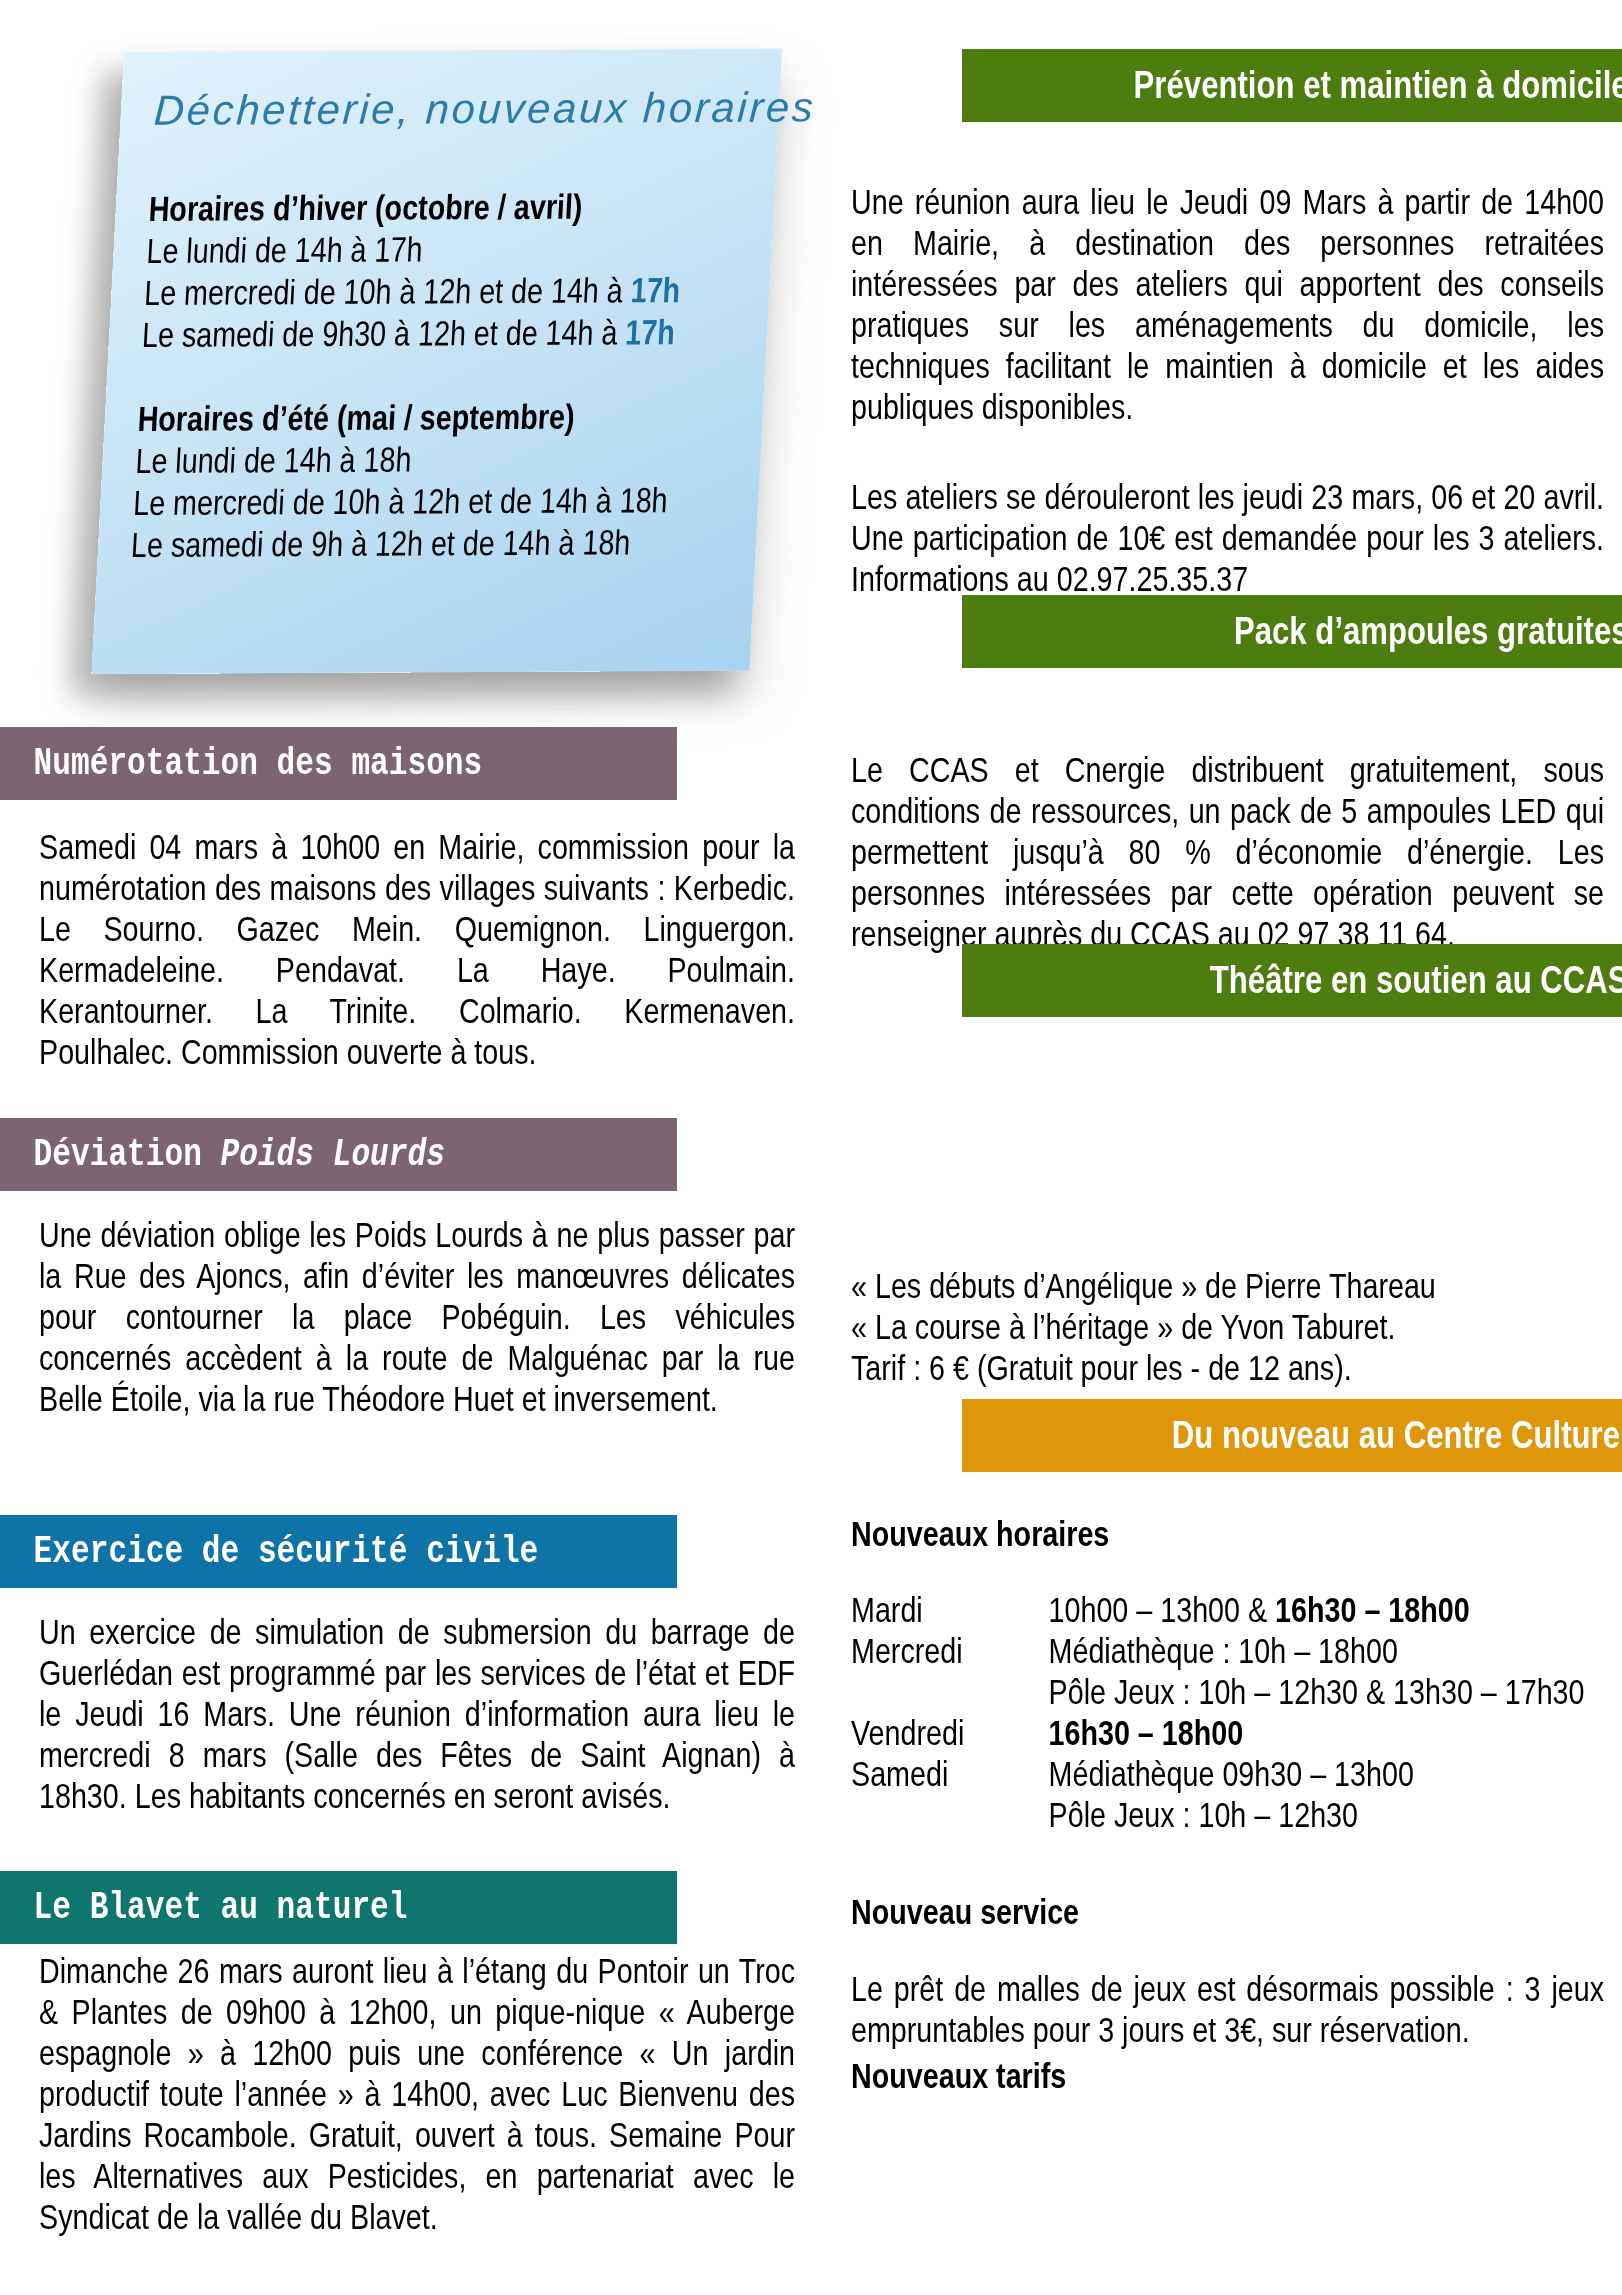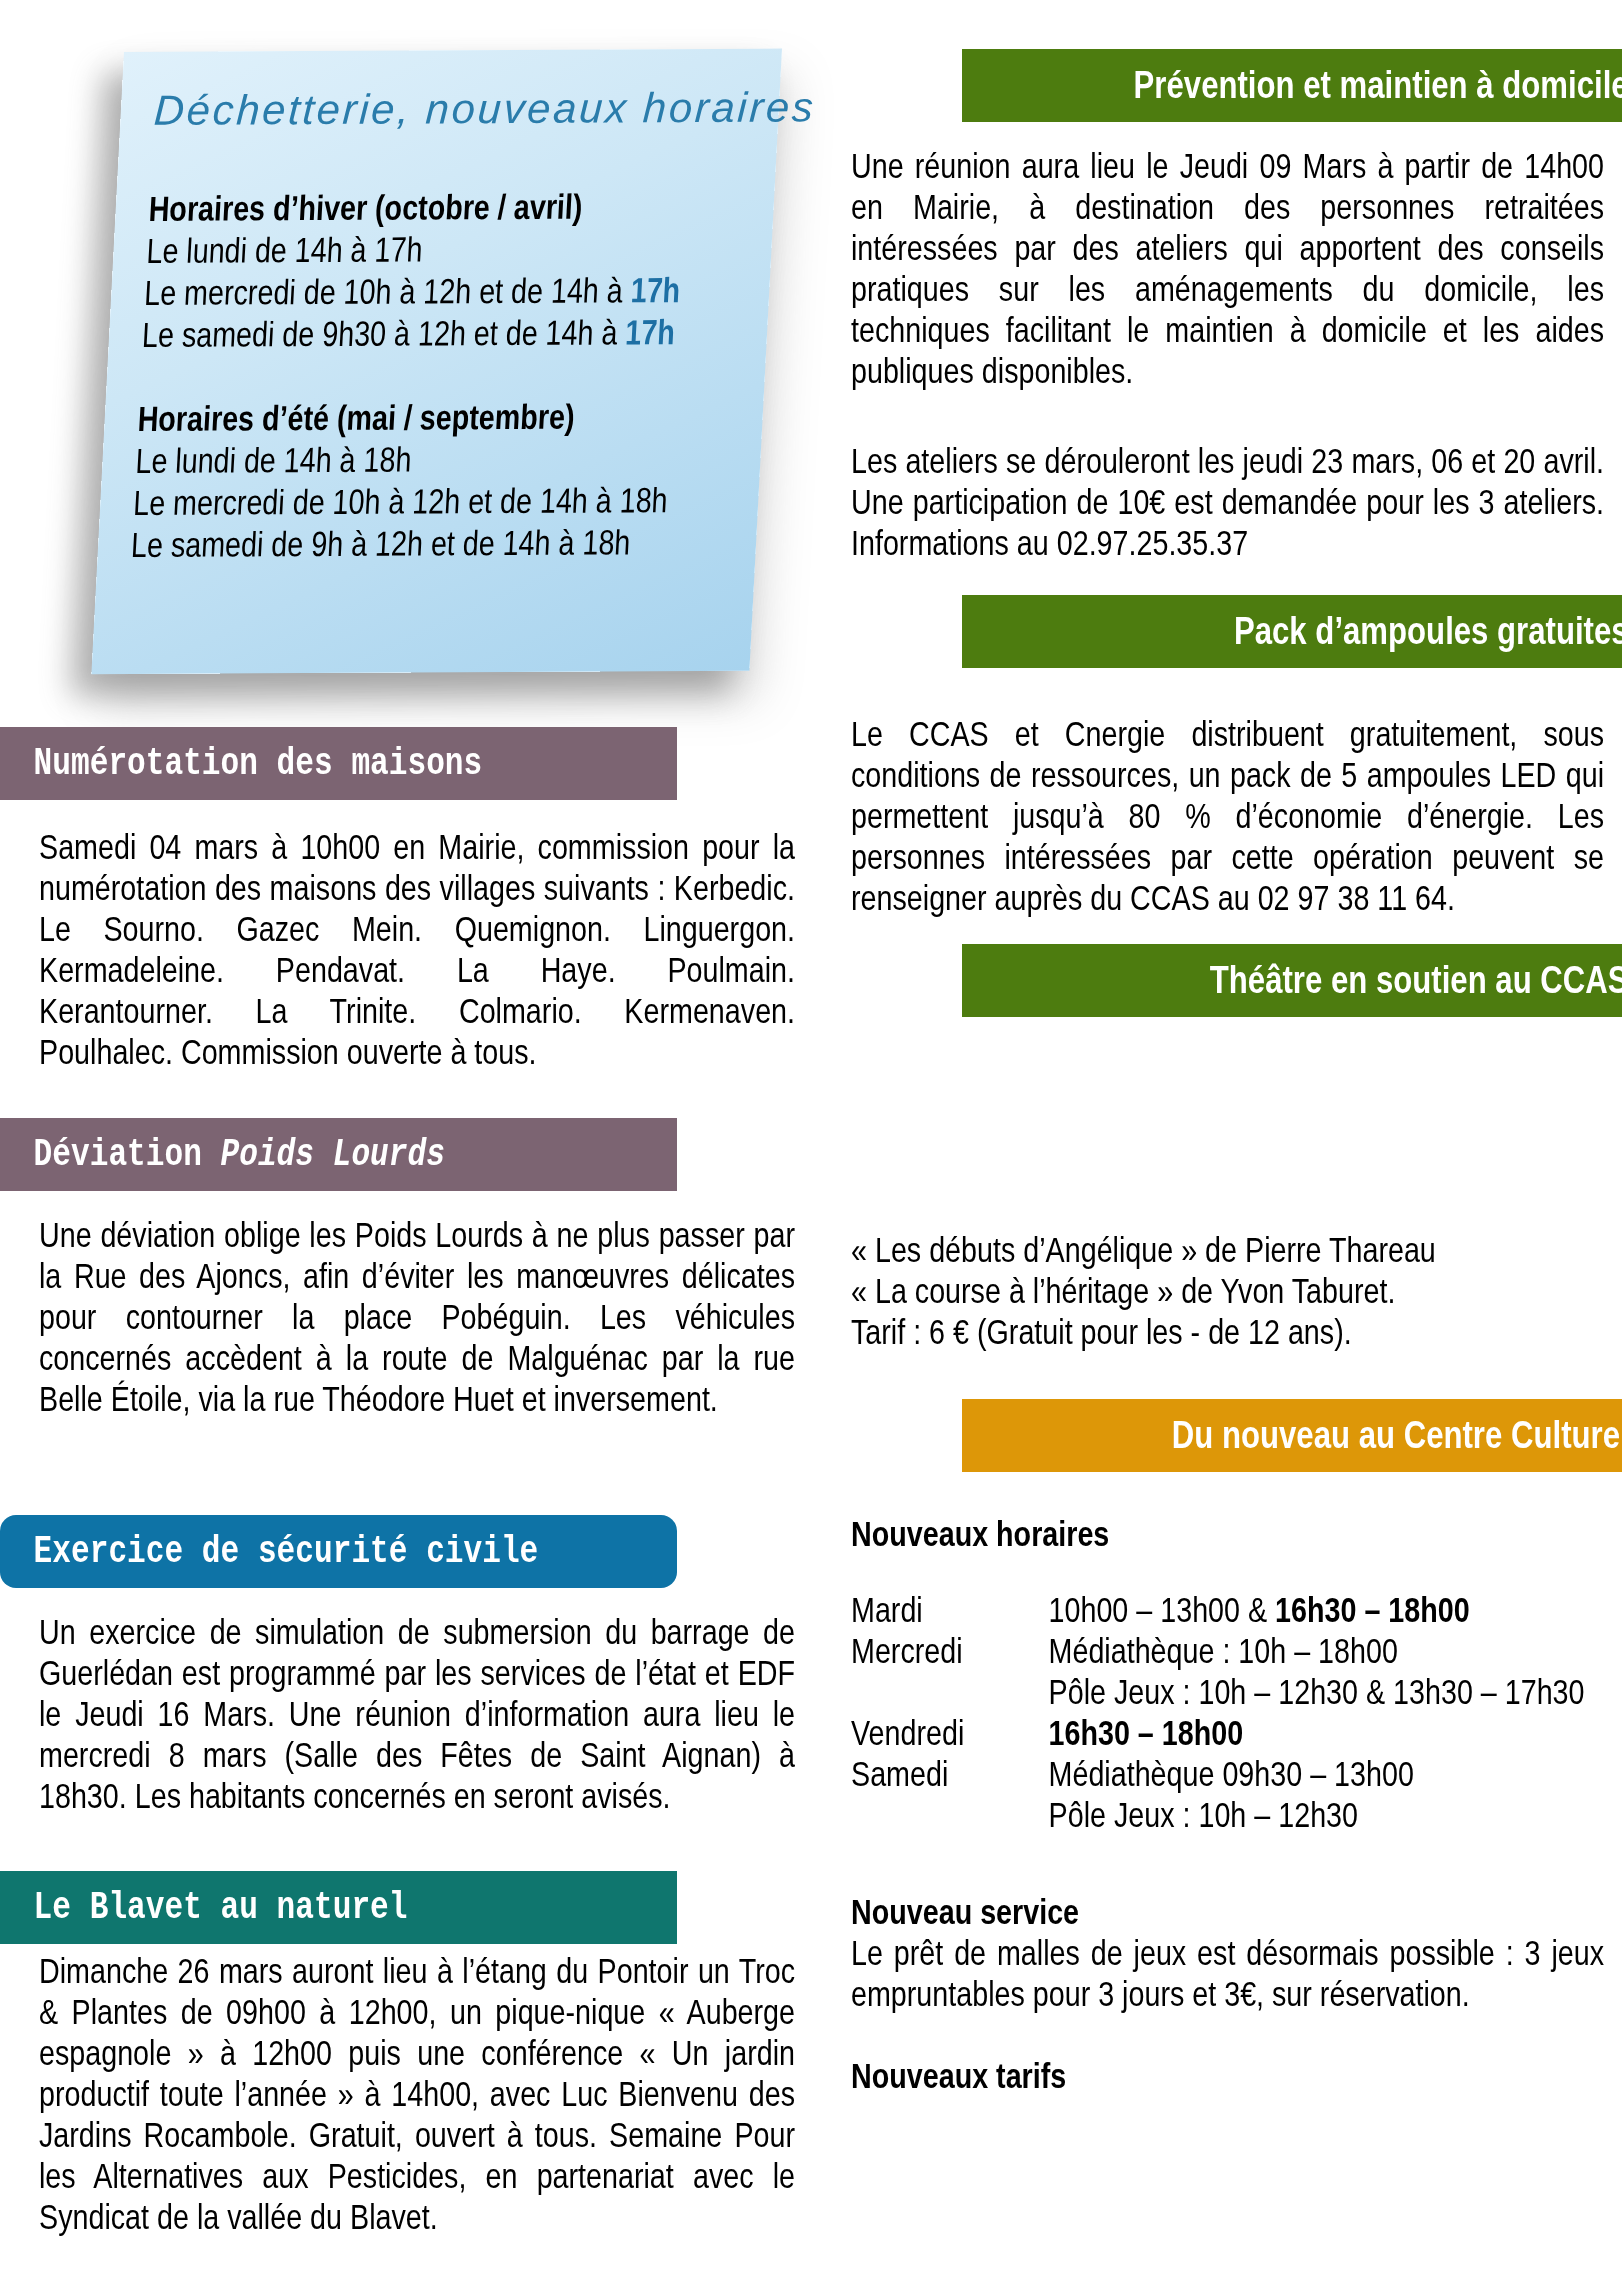--- a/index.html
+++ b/index.html
@@ -19,34 +19,34 @@
               letter-spacing:2.6px;margin-bottom:56px;white-space:nowrap;}
   .note-h{font-weight:bold;}
   .note-gap{height:42px;}
   .hl{color:#1d6fa4;font-weight:bold;}
 
   
   .bar{position:absolute;height:73px;}
   .bar.l{left:0;width:677px;font-family:Liberation Mono, monospace;}
   .bar.r{left:962px;width:661px;}
   .mauve{background:#7c6472;}
-  .blue{background:#0e73a6;border-radius:16px;}
+  .blue{background:#0e73a6;}
   .teal{background:#0f766e;}
   .pink{background:#4d7c0f;}
   .orange{background:#dd9708;}
   .bar-in{font-size:38px;font-weight:bold;color:#fff;line-height:73px;white-space:nowrap;
           width:122%;transform:scaleX(0.8197);transform-origin:0 50%;padding-left:41px;}
   .bar.r .bar-in{text-align:right;padding-left:0;padding-right:29px;
           margin-left:-22%;transform-origin:100% 50%;}
   .it{font-style:italic;}
 
   
   .para{position:absolute;font-size:35px;line-height:41px;}
   .leftcol{left:39px;width:756px;}
-  .rightcol{left:851px;width:753px;}
+  .rightcol{left:851px;width:753px;margin-top:36px;}
   .just{text-align:justify;}
 
   
   .subhead{position:absolute;left:851px;width:753px;font-size:35px;line-height:41px;font-weight:bold;}
   .sched{position:absolute;left:851px;width:753px;font-size:35px;line-height:41px;}
   .sched .day{display:inline-block;width:241px;}
   .sched b{font-weight:bold;}
 </style>
 </head>
 <body>

